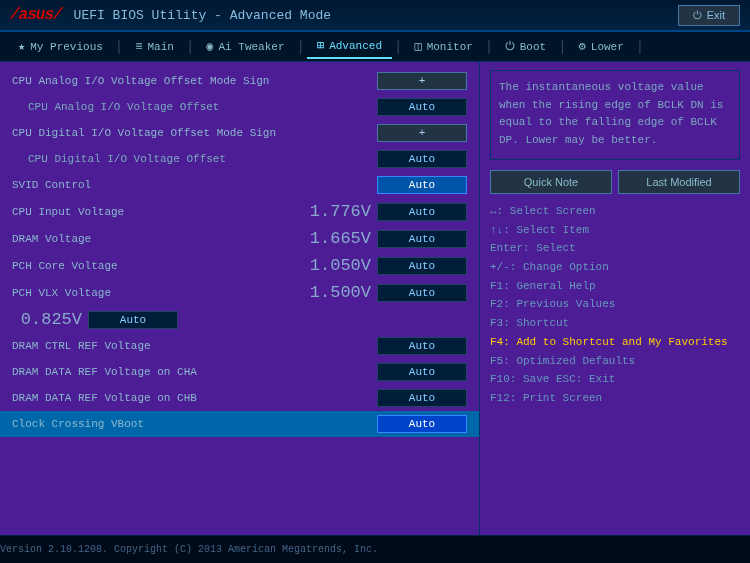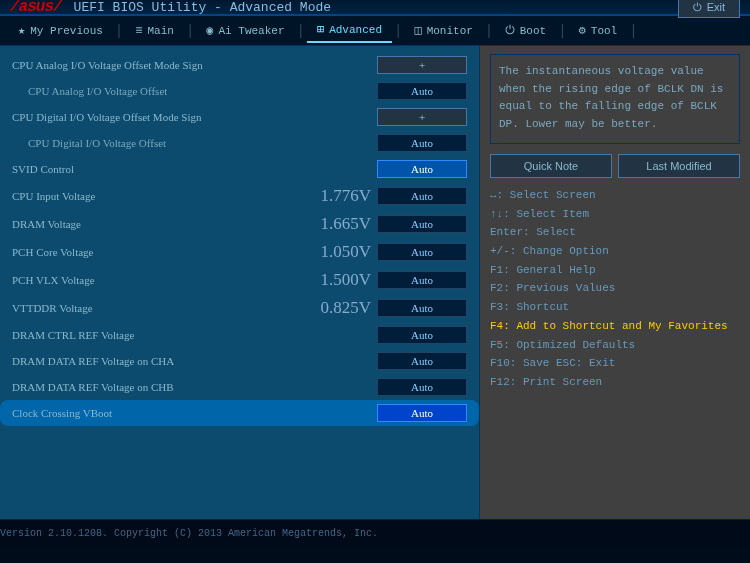--- a/index.html
+++ b/index.html
@@ -14,21 +14,21 @@
     }
 
     
     #header {
       background: linear-gradient(to bottom, #001830, #002244);
       border-bottom: 2px solid #004488;
       display: flex;
       align-items: center;
       justify-content: space-between;
       padding: 0 10px;
-      height: 16px;
+      height: 32px;
     }
     #header-left {
       display: flex;
       align-items: center;
       gap: 12px;
     }
     .asus-logo {
       color: #cc0000;
       font-weight: bold;
       font-size: 16px;
@@ -83,38 +83,37 @@
 
     
     #main {
       display: flex;
       height: calc(563px - 32px - 30px - 28px);
     }
 
     
     #left-panel {
       width: 480px;
-      background: #0c4a6e;
+      background: #4c1d95;
       border-right: 1px solid #003366;
       overflow-y: auto;
       padding: 6px 0;
-      font-family: Liberation Serif, serif;
     }
     #left-panel::-webkit-scrollbar { width: 8px; }
     #left-panel::-webkit-scrollbar-track { background: #001428; }
     #left-panel::-webkit-scrollbar-thumb { background: #004488; }
 
     .setting-row {
       display: flex;
       align-items: center;
       padding: 4px 12px;
       min-height: 24px;
       cursor: pointer;
     }
-    .setting-row.selected { background: #0066aa; color: #ffffff; border-radius: 8px; }
+    .setting-row.selected { background: #0066aa; color: #ffffff; }
     .setting-row.selected .setting-value { background: #0044cc; color: #ffffff; border-color: #3388ff; }
 
     .setting-name {
       flex: 1;
       color: #8ab8cc;
       font-size: 11px;
     }
     .setting-name.indented { padding-left: 16px; color: #7aa8bc; }
     .setting-current-val {
       color: #88aacc;
@@ -143,21 +142,21 @@
     }
     .setting-value.highlighted {
       background: #0055aa;
       border-color: #3388ff;
       color: #ffffff;
     }
 
     
     #right-panel {
       flex: 1;
-      background: #404040;
+      background: #4c1d95;
       padding: 8px 10px;
       display: flex;
       flex-direction: column;
       gap: 8px;
     }
 
     .info-box {
       border: 1px solid #003366;
       padding: 8px;
       color: #7aa8c0;
@@ -240,21 +239,21 @@
     <span>Monitor</span>
   </div>
   <span class="nav-sep">|</span>
   <div class="nav-item">
     <span class="nav-icon">⏻</span>
     <span>Boot</span>
   </div>
   <span class="nav-sep">|</span>
   <div class="nav-item">
     <span class="nav-icon">⚙</span>
-    <span>Tool</span>
+    <span>Lower</span>
   </div>
   <span class="nav-sep">|</span>
 </div>
 
 <div id="main">
   <div id="left-panel">
 
   <div class="setting-row">
         <span class="setting-name">CPU Analog I/O Voltage Offset Mode Sign</span>
         <div class="setting-value btn-style">+</div>
@@ -289,21 +288,20 @@
         <span class="setting-name">PCH Core Voltage</span>
         <span class="setting-current-val">1.050V</span>
         <div class="setting-value">Auto</div>
       </div>
       <div class="setting-row">
         <span class="setting-name">PCH VLX Voltage</span>
         <span class="setting-current-val">1.500V</span>
         <div class="setting-value">Auto</div>
       </div>
       <div class="setting-row">
-        <span class="setting-name">VTTDDR Voltage</span>
         <span class="setting-current-val">0.825V</span>
         <div class="setting-value">Auto</div>
       </div>
       <div class="setting-row">
         <span class="setting-name">DRAM CTRL REF Voltage</span>
         <div class="setting-value">Auto</div>
       </div>
       <div class="setting-row">
         <span class="setting-name">DRAM DATA REF Voltage on CHA</span>
         <div class="setting-value">Auto</div>

